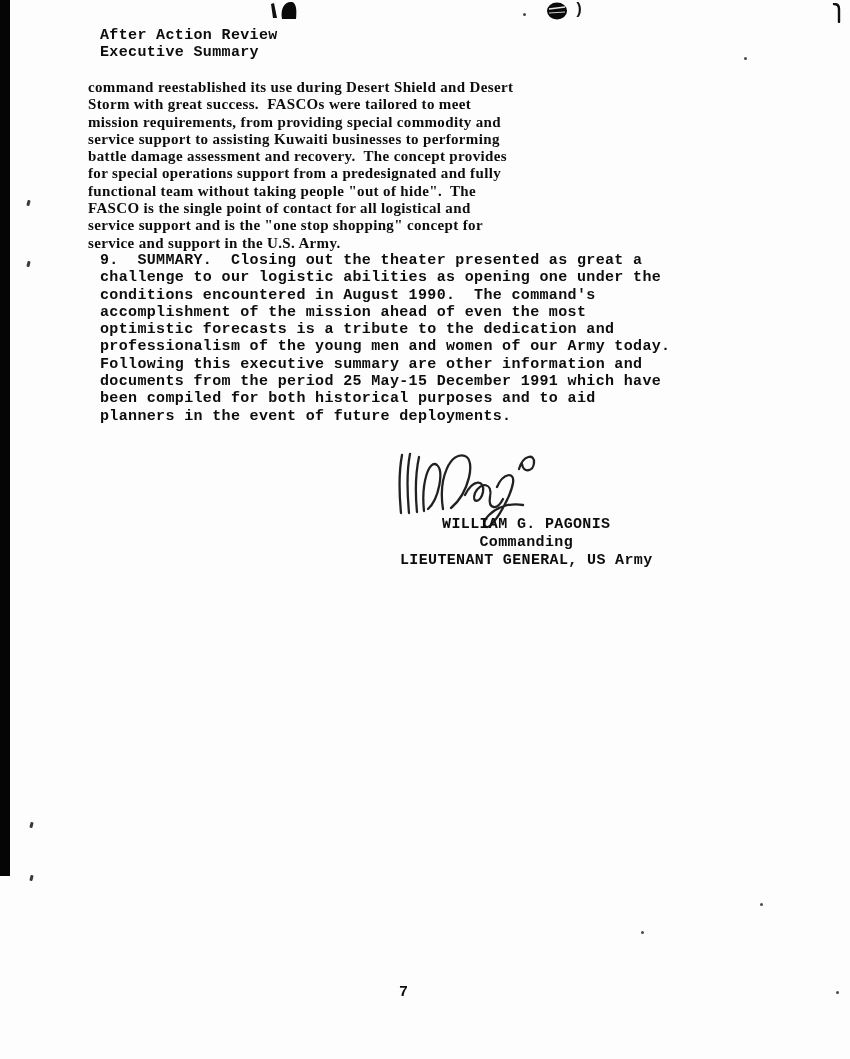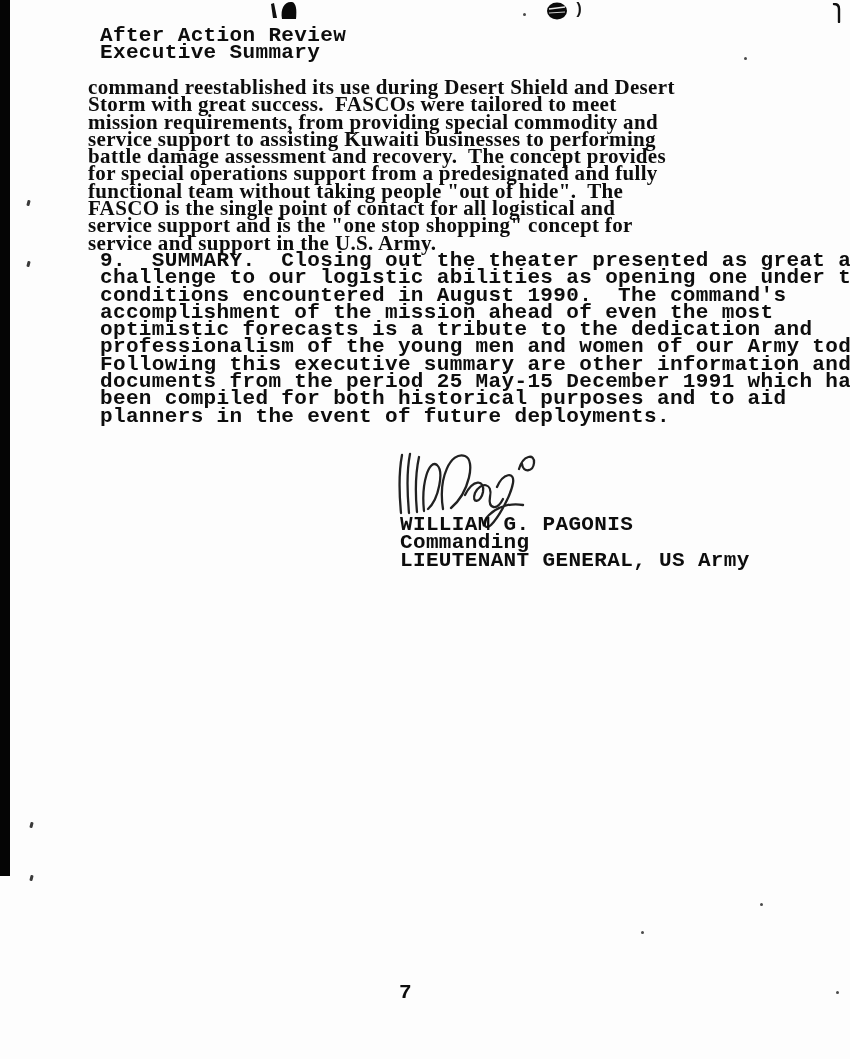--- a/index.html
+++ b/index.html
@@ -8,39 +8,39 @@
     position:relative;
     background:#fdfdfd;
     overflow:hidden;
     font-family:"Liberation Mono","DejaVu Sans Mono",monospace;
   }
   .page { position:absolute; inset:0; background:#fdfdfd; }
 
   .mono {
     font-family:"Liberation Mono","DejaVu Sans Mono",monospace;
     font-weight:700;
-    font-size:21px;
+    font-size:15px;
     letter-spacing:0.35px;
     line-height:17.3px;
     color:#0d0d0d;
     white-space:pre;
   }
 
   .scan-bar {
     position:absolute; left:0; top:0;
     width:10px; height:876px;
     background:#050505;
   }
 
   .doc-header { position:absolute; left:100px; top:27px; }
   .para-1     { position:absolute; left:88px; top:79px;font-family:Liberation Serif, serif; }
   .para-2     { position:absolute; left:100px; top:252px; }
 
   .sig-block { position:absolute; left:400px; top:516px; }
-  .sig-block .mono { line-height:18px; }
+  .sig-block .mono { line-height:18px;text-align:center; }
   .sig-scrawl { position:absolute; left:393px; top:447px; width:152px; height:86px; }
 
   .page-number { position:absolute; left:399px; top:984px; }
 
   .artifact { position:absolute; }
   .artifact-left  { left:270px; top:1px; width:30px; height:19px; }
   .artifact-right { left:546px; top:2px; width:28px; height:18px; }
   .artifact-paren { left:574px; top:2px; font-size:16px; font-weight:700; color:#151515; }
   .artifact-edge  { left:831px; top:3px; width:12px; height:20px; }
 

